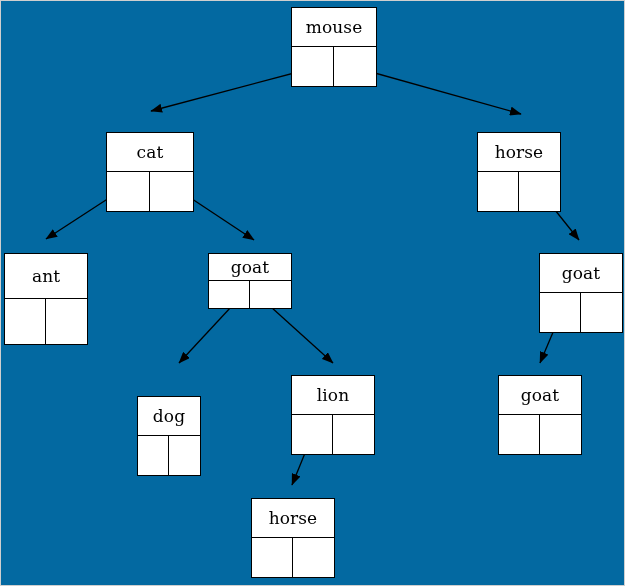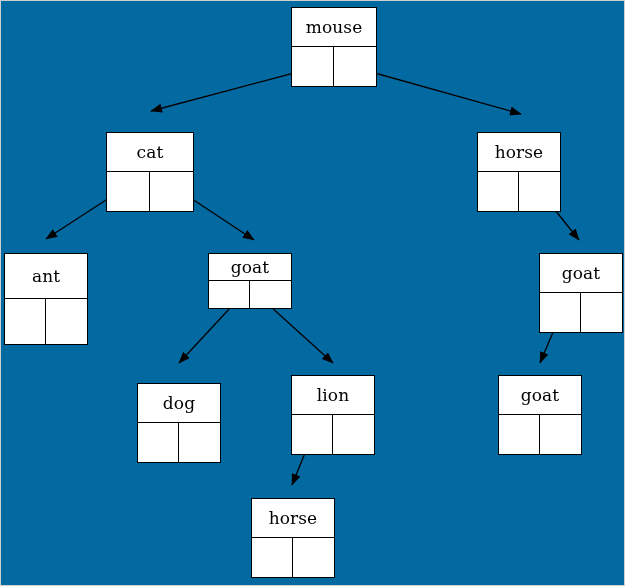--- a/index.html
+++ b/index.html
@@ -119,21 +119,21 @@
           <div class="ptr-cell right"></div>
         </div>
       </div>
       <div class="node" style="left: 538px; top: 252px; width: 84px; height: 80px;">
         <div class="node-label">goat</div>
         <div class="node-ptrs">
           <div class="ptr-cell left"></div>
           <div class="ptr-cell right"></div>
         </div>
       </div>
-      <div class="node" style="left: 136px; top: 382px; width: 84px; height: 80px;">
+      <div class="node" style="left: 136px; top: 395px; width: 64px; height: 80px;">
         <div class="node-label">dog</div>
         <div class="node-ptrs">
           <div class="ptr-cell left"></div>
           <div class="ptr-cell right"></div>
         </div>
       </div>
       <div class="node" style="left: 290px; top: 374px; width: 84px; height: 80px; text-align: right;">
         <div class="node-label">lion</div>
         <div class="node-ptrs">
           <div class="ptr-cell left"></div>

